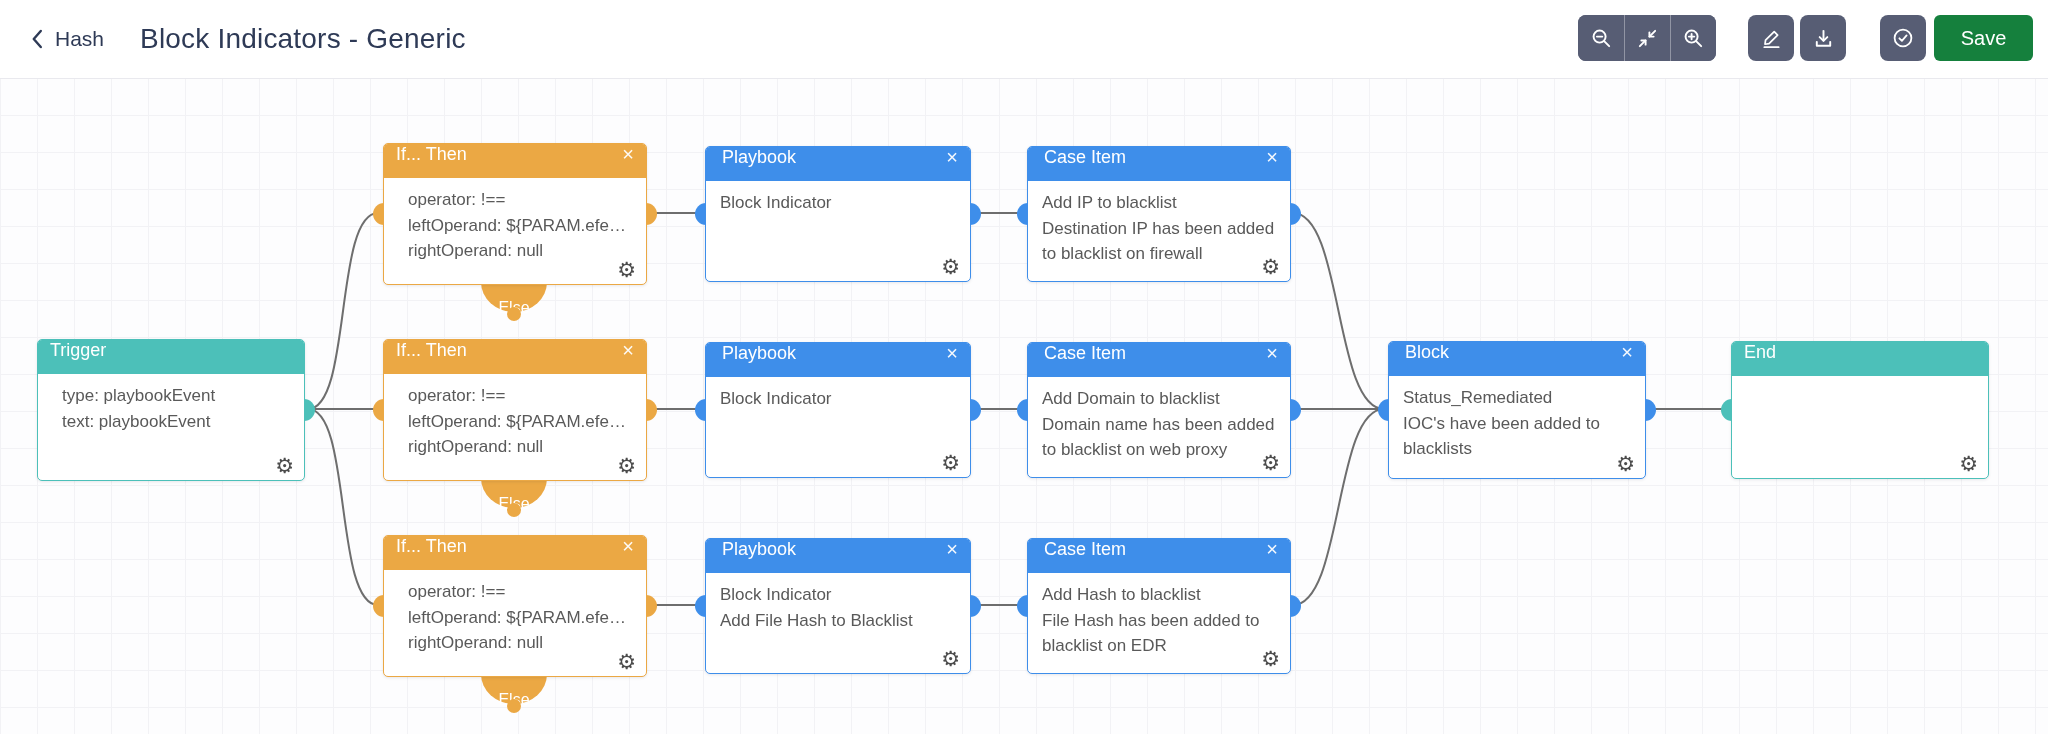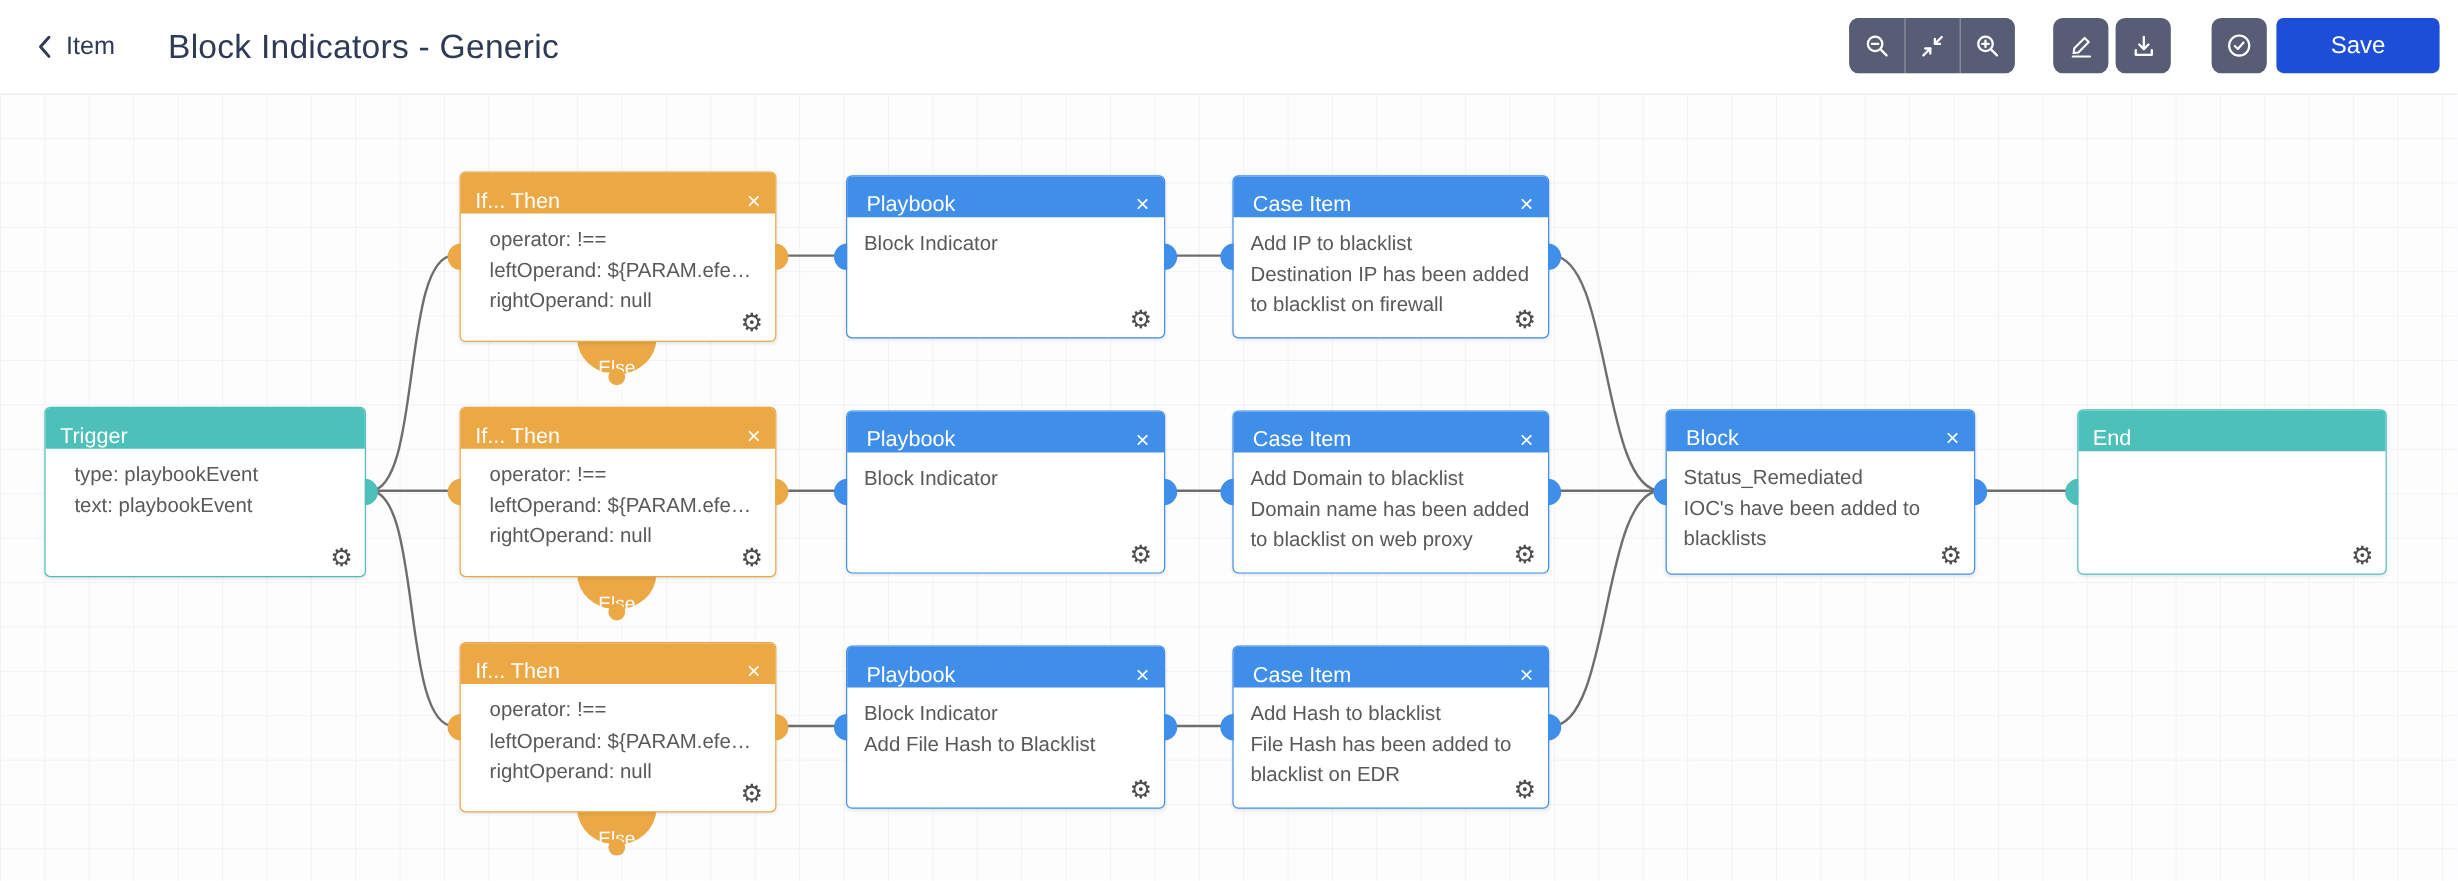--- a/index.html
+++ b/index.html
@@ -29,42 +29,42 @@
     display:flex;background:#575d74;border-radius:8px;overflow:hidden;height:46px;
   }
   .tool-btn{
     width:46px;height:46px;background:#575d74;border:none;display:flex;
     align-items:center;justify-content:center;cursor:pointer;border-radius:8px;padding:0;
   }
   .btn-group .tool-btn{border-radius:0;}
   .btn-group .tool-btn + .tool-btn{border-left:1px solid rgba(255,255,255,.35);}
   .gap30{margin-left:32px;} .gap5{margin-left:6px;} .gap34{margin-left:34px;} .gap8{margin-left:8px;}
   .save-btn{
-    height:46px;width:136px;background:#1d4ed8;color:#fff;font-size:20px;
+    height:46px;width:99px;background:#15803d;color:#fff;font-size:20px;
     border:none;border-radius:6px;cursor:pointer;font-family:inherit;
   }
   
   .canvas{
     position:absolute;top:78px;left:0;width:2048px;height:656px;
     background-color:#fdfdfe;
     background-image:linear-gradient(#f2f2f5 1px,transparent 1px),
                      linear-gradient(90deg,#f2f2f5 1px,transparent 1px);
     background-size:37px 37px;
   }
   .edges{position:absolute;top:0;left:0;z-index:1;pointer-events:none;}
   
   .node{
     position:absolute;background:#fff;border-radius:5px;z-index:3;
     box-shadow:0 1px 3px rgba(40,40,60,.10);
   }
   .node.teal{border:1px solid #4cc0b9;}
   .node.orange{border:1px solid #eba844;}
   .node.blue{border:1px solid #3e8eea;}
   .nhead{
-    height:34px;display:flex;align-items:flex-end;justify-content:space-between;
+    height:34px;display:flex;align-items:flex-start;justify-content:space-between;
     padding:0 12px;border-radius:4px 4px 0 0;color:#fff;font-size:18px;
   }
   .teal .nhead{background:#4cc0b9;}
   .orange .nhead{background:#eba844;}
   .blue .nhead{background:#3e8eea;padding-left:16px;}
   .nclose{font-size:20px;line-height:1;cursor:pointer;color:#fff;opacity:.95;}
   .nbody{
     position:relative;height:calc(100% - 34px);
     padding:9px 14px 6px 24px;box-sizing:border-box;
     font-size:17px;line-height:1.5;color:#595959;overflow:hidden;
@@ -95,21 +95,21 @@
   }
 </style>
 </head>
 <body>
 
 <div class="topbar">
   <div class="back">
     <svg width="15" height="24" viewBox="0 0 16 24" fill="none" stroke="#2e3a56" stroke-width="2.6" stroke-linecap="round" stroke-linejoin="round">
         <path d="M11.5 3.5 L4 12 L11.5 20.5"></path>
       </svg>
-    <span class="back-label">Item</span>
+    <span class="back-label">Hash</span>
   </div>
   <div class="page-title">Block Indicators - Generic</div>
 
   <div class="tools">
     <div class="btn-group">
       <button class="tool-btn">
         <svg width="23" height="23" viewBox="0 0 24 24" fill="none" stroke="#fff" stroke-width="2" stroke-linecap="round">
             <circle cx="10" cy="10" r="6.3"></circle>
             <line x1="15" y1="15" x2="20" y2="20"></line>
             <line x1="7.2" y1="10" x2="12.8" y2="10"></line>

